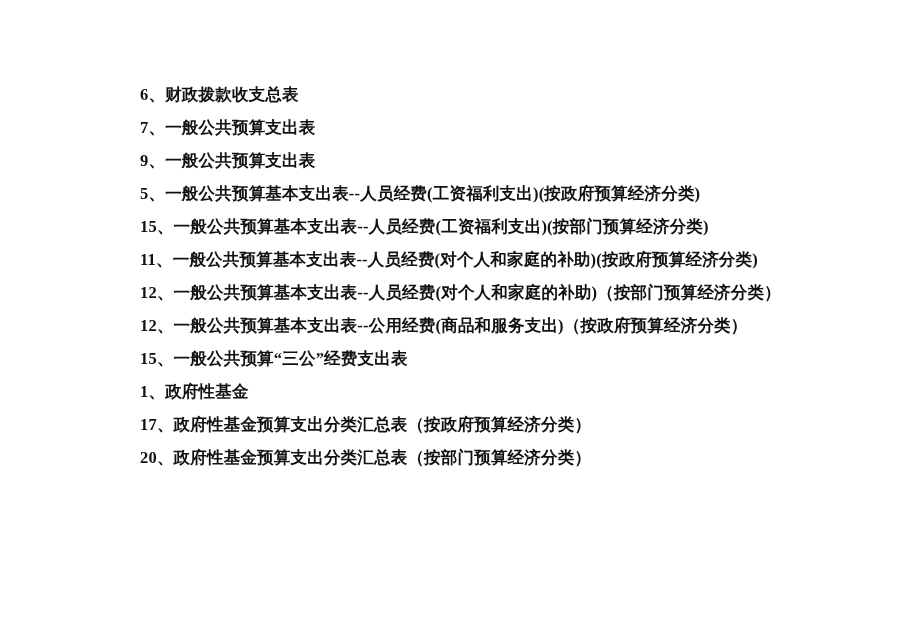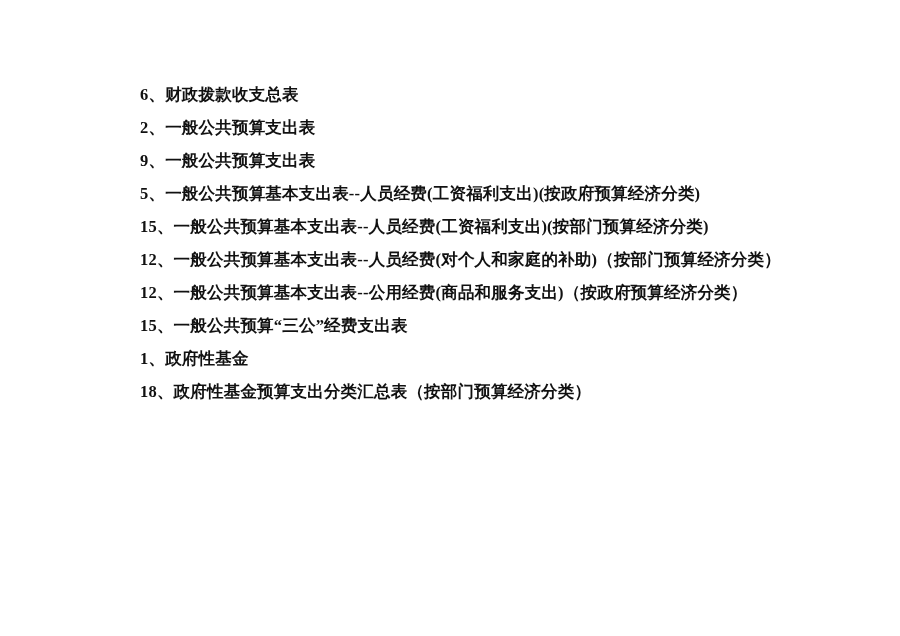--- a/index.html
+++ b/index.html
@@ -34,23 +34,25 @@
     color: #111111;
     font-weight: 600;
   }
 </style>
 </head>
 <body>
 
 <div class="page">
   <ul class="doc-list">
     <li class="doc-line">6、财政拨款收支总表</li>
-    <li class="doc-line">2、一般公共预算支出表</li>
+    <li class="doc-line">7、一般公共预算支出表</li>
     <li class="doc-line">9、一般公共预算支出表</li>
     <li class="doc-line">5、一般公共预算基本支出表--人员经费(工资福利支出)(按政府预算经济分类)</li>
     <li class="doc-line">15、一般公共预算基本支出表--人员经费(工资福利支出)(按部门预算经济分类)</li>
+    <li class="doc-line">11、一般公共预算基本支出表--人员经费(对个人和家庭的补助)(按政府预算经济分类)</li>
     <li class="doc-line">12、一般公共预算基本支出表--人员经费(对个人和家庭的补助)（按部门预算经济分类）</li>
     <li class="doc-line">12、一般公共预算基本支出表--公用经费(商品和服务支出)（按政府预算经济分类）</li>
     <li class="doc-line">15、一般公共预算“三公”经费支出表</li>
     <li class="doc-line">1、政府性基金</li>
-    <li class="doc-line">18、政府性基金预算支出分类汇总表（按部门预算经济分类）</li>
+    <li class="doc-line">17、政府性基金预算支出分类汇总表（按政府预算经济分类）</li>
+    <li class="doc-line">20、政府性基金预算支出分类汇总表（按部门预算经济分类）</li>
   </ul>
 </div>
 
 </body></html>

